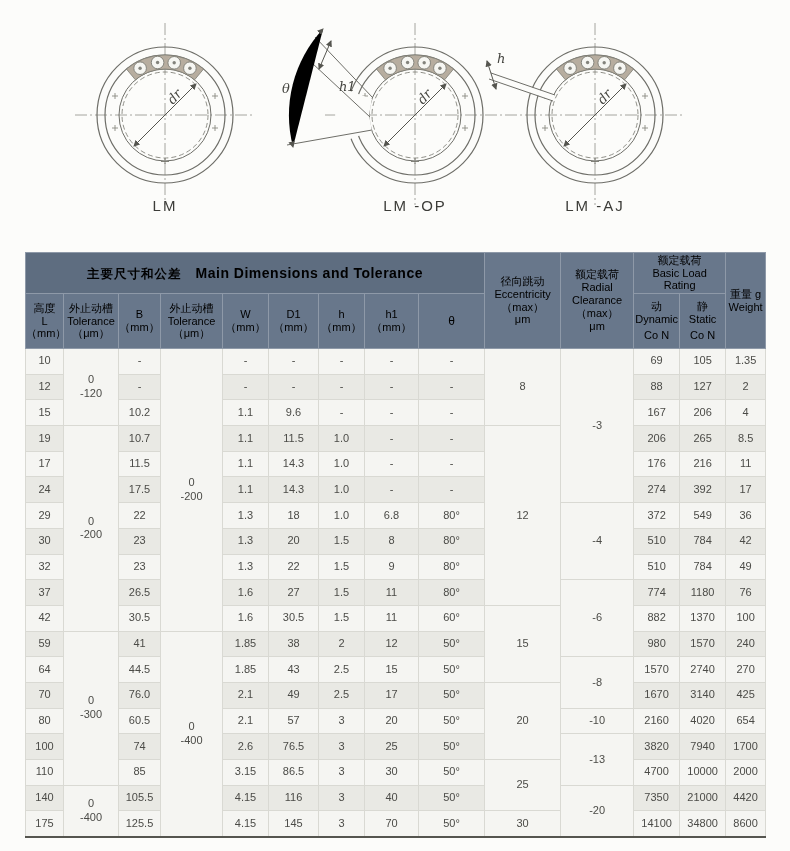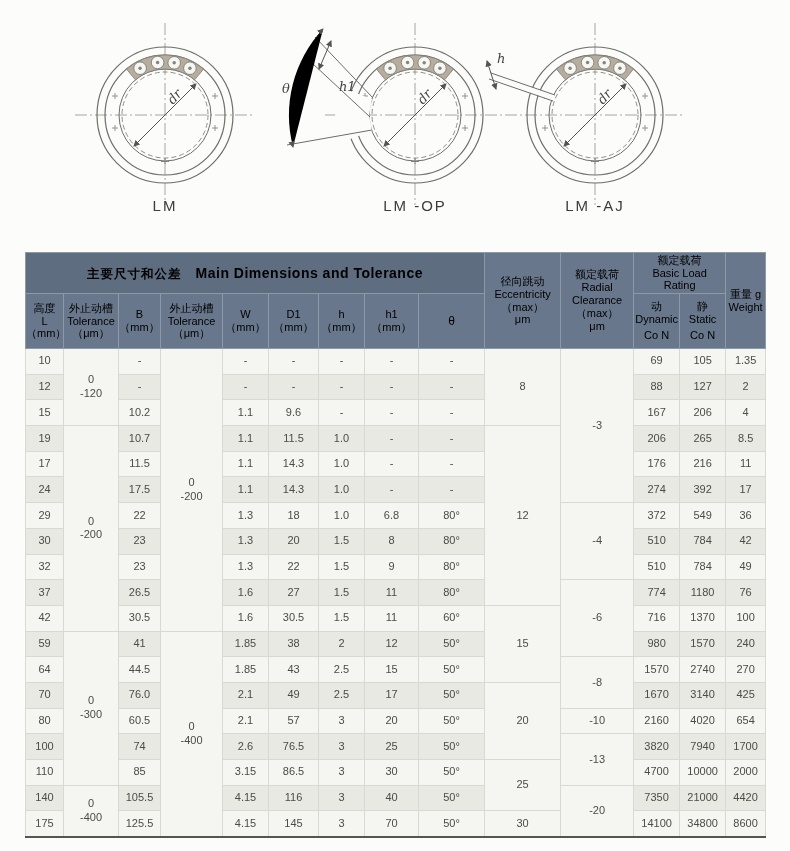--- a/index.html
+++ b/index.html
@@ -357,21 +357,21 @@
       </tr>
       <tr>
         <td>42</td>
         <td>30.5</td>
         <td>1.6</td>
         <td>30.5</td>
         <td>1.5</td>
         <td>11</td>
         <td>60°</td>
         <td rowspan="3" class="m">15</td>
-        <td>716</td>
+        <td>882</td>
         <td>1370</td>
         <td>100</td>
       </tr>
       <tr>
         <td>59</td>
         <td rowspan="6" class="m">0
 -300</td>
         <td>41</td>
         <td rowspan="8" class="m">0
 -400</td>

